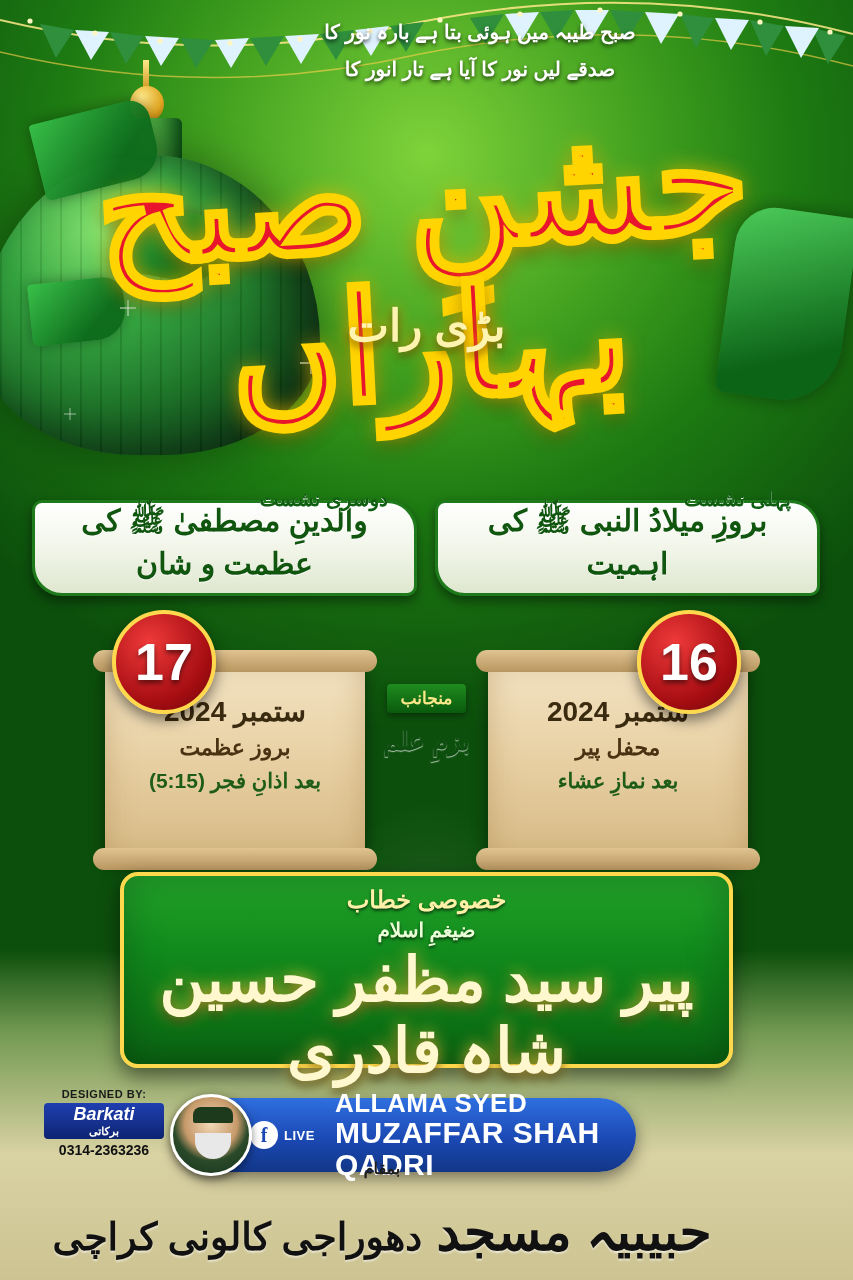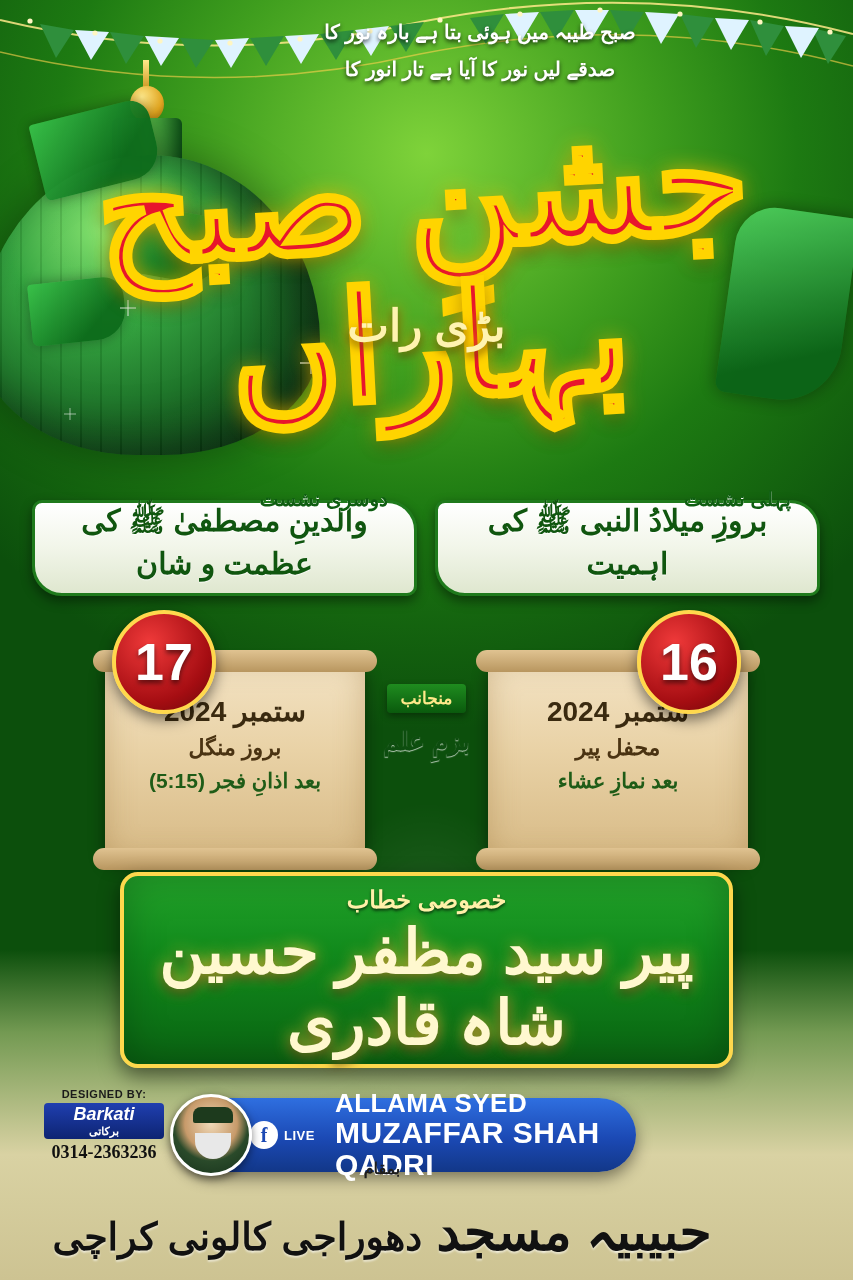--- a/index.html
+++ b/index.html
@@ -211,21 +211,21 @@
     position: absolute; left: 44px; top: 1088px; width: 120px; text-align: center;
     color: #1a1a1a; font-size: 11px; font-weight: bold;
   }
   .designer .dby { letter-spacing: .5px; }
   .designer .dbox {
     margin-top: 3px; background: linear-gradient(180deg,#1f3fb0,#0d2472);
     border-radius: 4px; padding: 1px 2px; color: #fff;
   }
   .designer .dname { font-size: 18px; font-style: italic; font-weight: bold; }
   .designer .durdu { font-size: 11px; }
-  .designer .dphone { margin-top: 3px; font-size: 18px; font-weight: bold; color: #111; font-family: Liberation Serif, serif; }
+  .designer .dphone { margin-top: 3px; font-size: 14px; font-weight: bold; color: #111; }
   
   .livebar {
     position: absolute; left: 176px; top: 1098px; width: 460px; height: 74px;
     background: linear-gradient(180deg,#2f6fe0 0%, #1b49b4 55%, #123788 100%);
     border-radius: 38px;
     box-shadow: 0 6px 16px rgba(0,0,0,.45);
     display: flex; align-items: center; padding-left: 74px;
   }
   .live-photo {
     position: absolute; left: -6px; top: -4px; width: 82px; height: 82px; border-radius: 50%;
@@ -369,34 +369,35 @@
         <div class="scroll-date">ستمبر 2024</div>
         <div class="scroll-day">محفل پیر</div>
         <div class="scroll-time">بعد نمازِ عشاء</div>
       </div>
     </div>
     <div class="daybadge right">16</div>
 
     <div class="scroll left">
       <div class="scroll-inner">
         <div class="scroll-date">ستمبر 2024</div>
-        <div class="scroll-day">بروز منگل</div>
+        <div class="scroll-day">بروز عظمت</div>
         <div class="scroll-time">بعد اذانِ فجر (5:15)</div>
       </div>
     </div>
     <div class="daybadge left">17</div>
 
     <div class="center-tag">
       <span class="ribbon">منجانب</span>
       <div class="ct-line">بزمِ علم</div>
     </div>
   </div>
 
   <div class="speaker-panel">
     <div class="sp-khitab">خصوصی خطاب</div>
+    <div class="sp-title">ضیغمِ اسلام</div>
     <div class="sp-name">پیر سید مظفر حسین شاہ قادری</div>
   </div>
 
   <div class="designer">
     <div class="dby">DESIGNED BY:</div>
     <div class="dbox">
       <div class="dname">Barkati</div>
       <div class="durdu">برکاتی</div>
     </div>
     <div class="dphone">0314-2363236</div>

